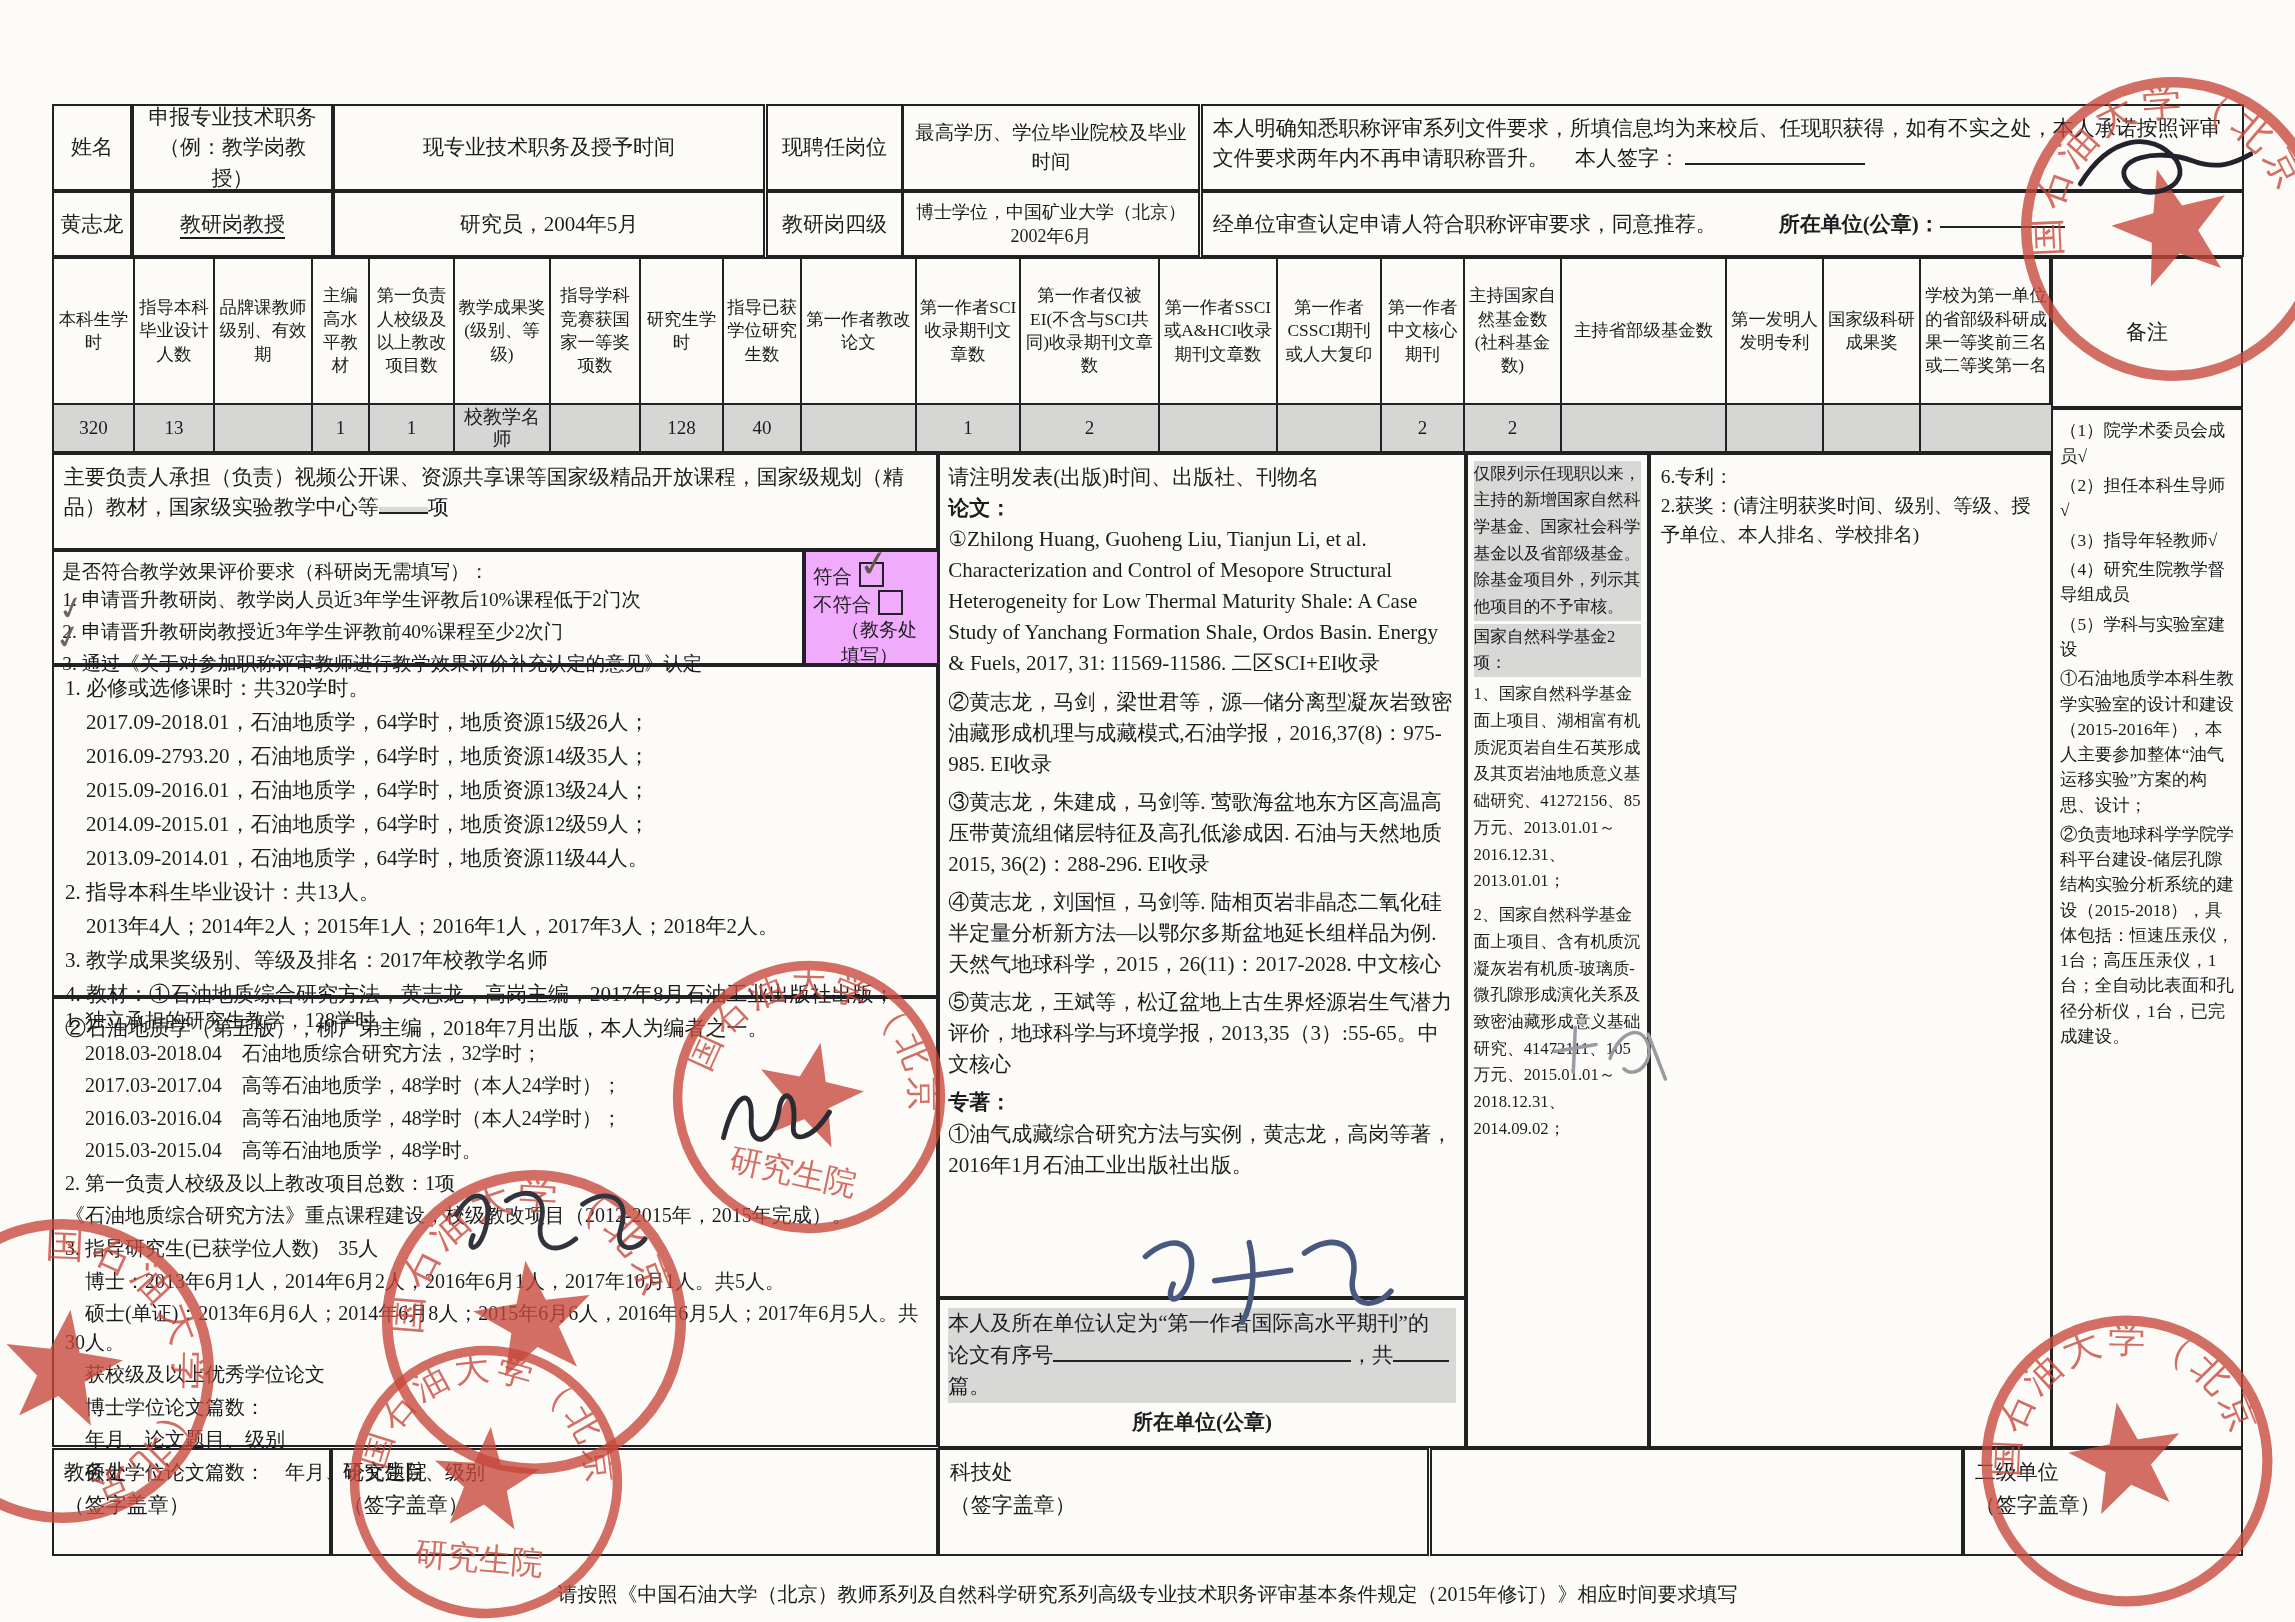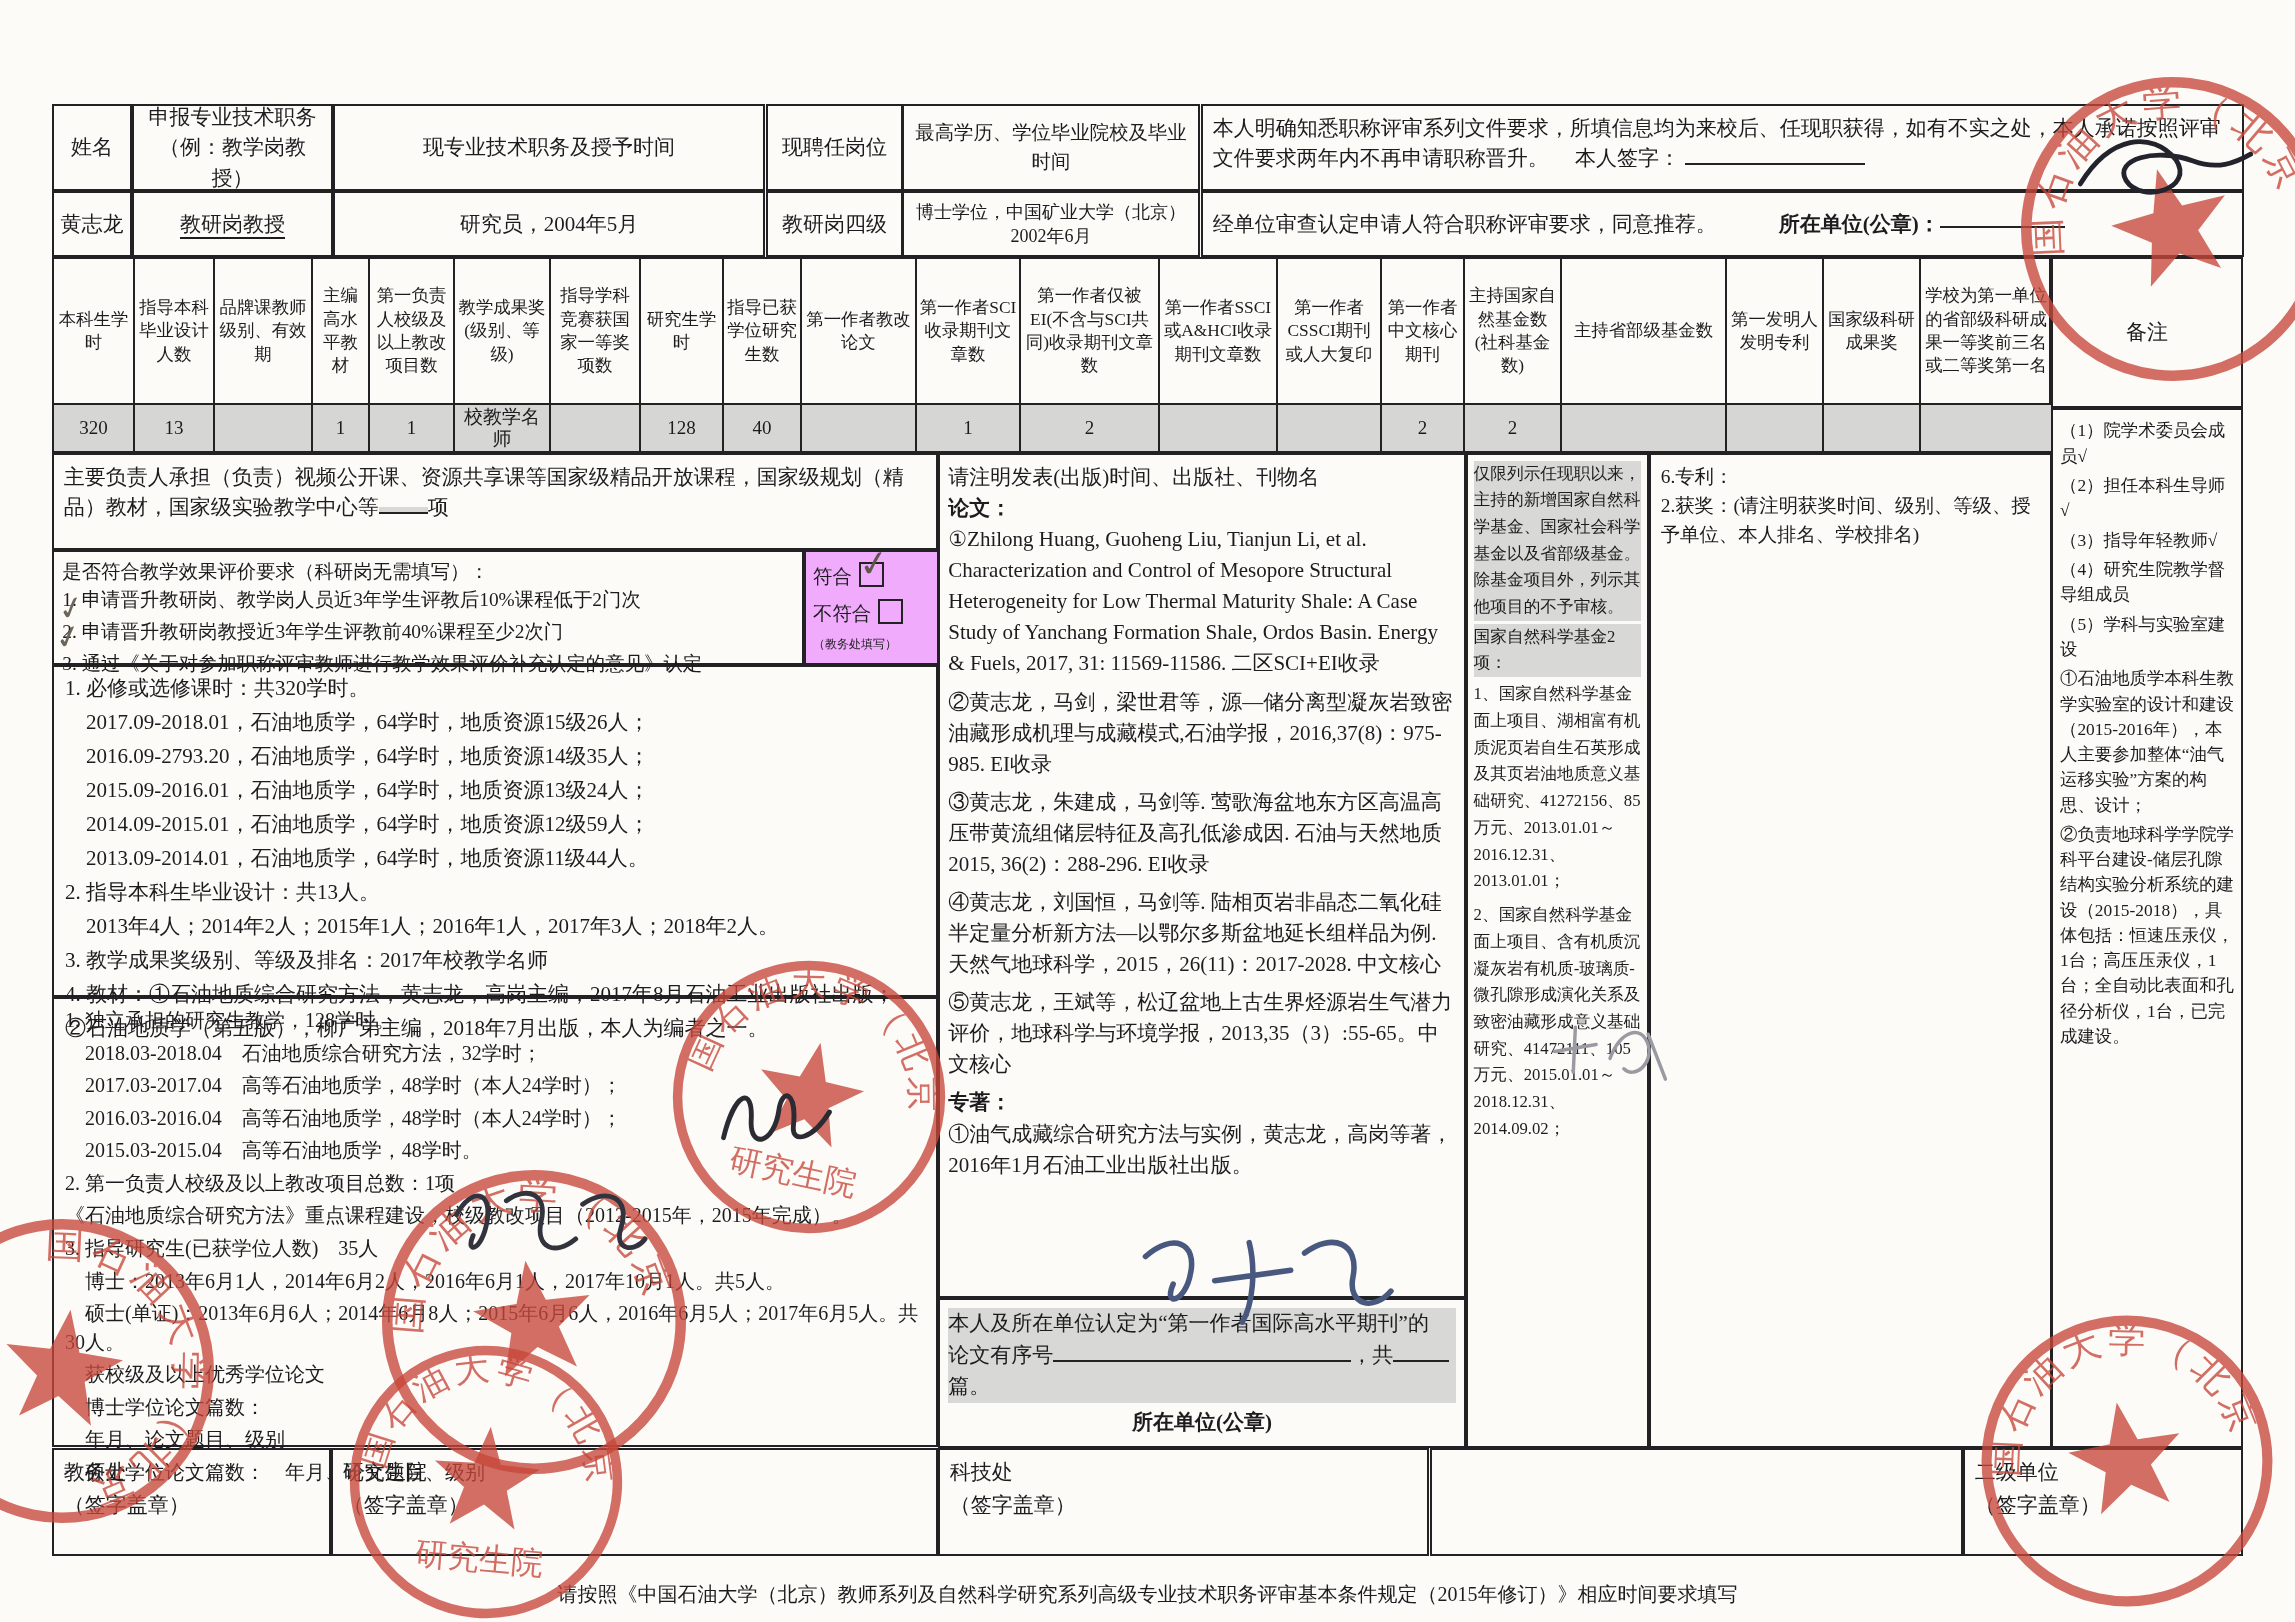--- a/index.html
+++ b/index.html
@@ -136,21 +136,21 @@
     <span class="itemtick" style="left:4.2px;top:33px;">✓</span>
     <span class="itemtick" style="left:1.4px;top:62px;">✓</span>
   </div>
   <div class="cell evalbox" style="left:804px;top:550px;width:135px;height:115px;">
     <div>
       <span>符合</span><span class="cbox"><span class="tick">✓</span></span>
     </div>
     <div>
       <span>不符合</span><span class="cbox"></span>
     </div>
-    <div style="font-size:12px;">（教务处填写）</div>
+    <div style="font-size:19px;margin-left:28px;">（教务处填写）</div>
   </div>
 
   <div class="cell" style="left:52px;top:665px;width:886px;height:332px;padding:7px 11px;font-size:21px;line-height:1.42;">
       <div class="line">1. 必修或选修课时：共320学时。</div>
       <div class="line">　2017.09-2018.01，石油地质学，64学时，地质资源15级26人；</div>
       <div class="line">　2016.09-2793.20，石油地质学，64学时，地质资源14级35人；</div>
       <div class="line">　2015.09-2016.01，石油地质学，64学时，地质资源13级24人；</div>
       <div class="line">　2014.09-2015.01，石油地质学，64学时，地质资源12级59人；</div>
       <div class="line">　2013.09-2014.01，石油地质学，64学时，地质资源11级44人。</div>
       <div class="line">2. 指导本科生毕业设计：共13人。</div>

